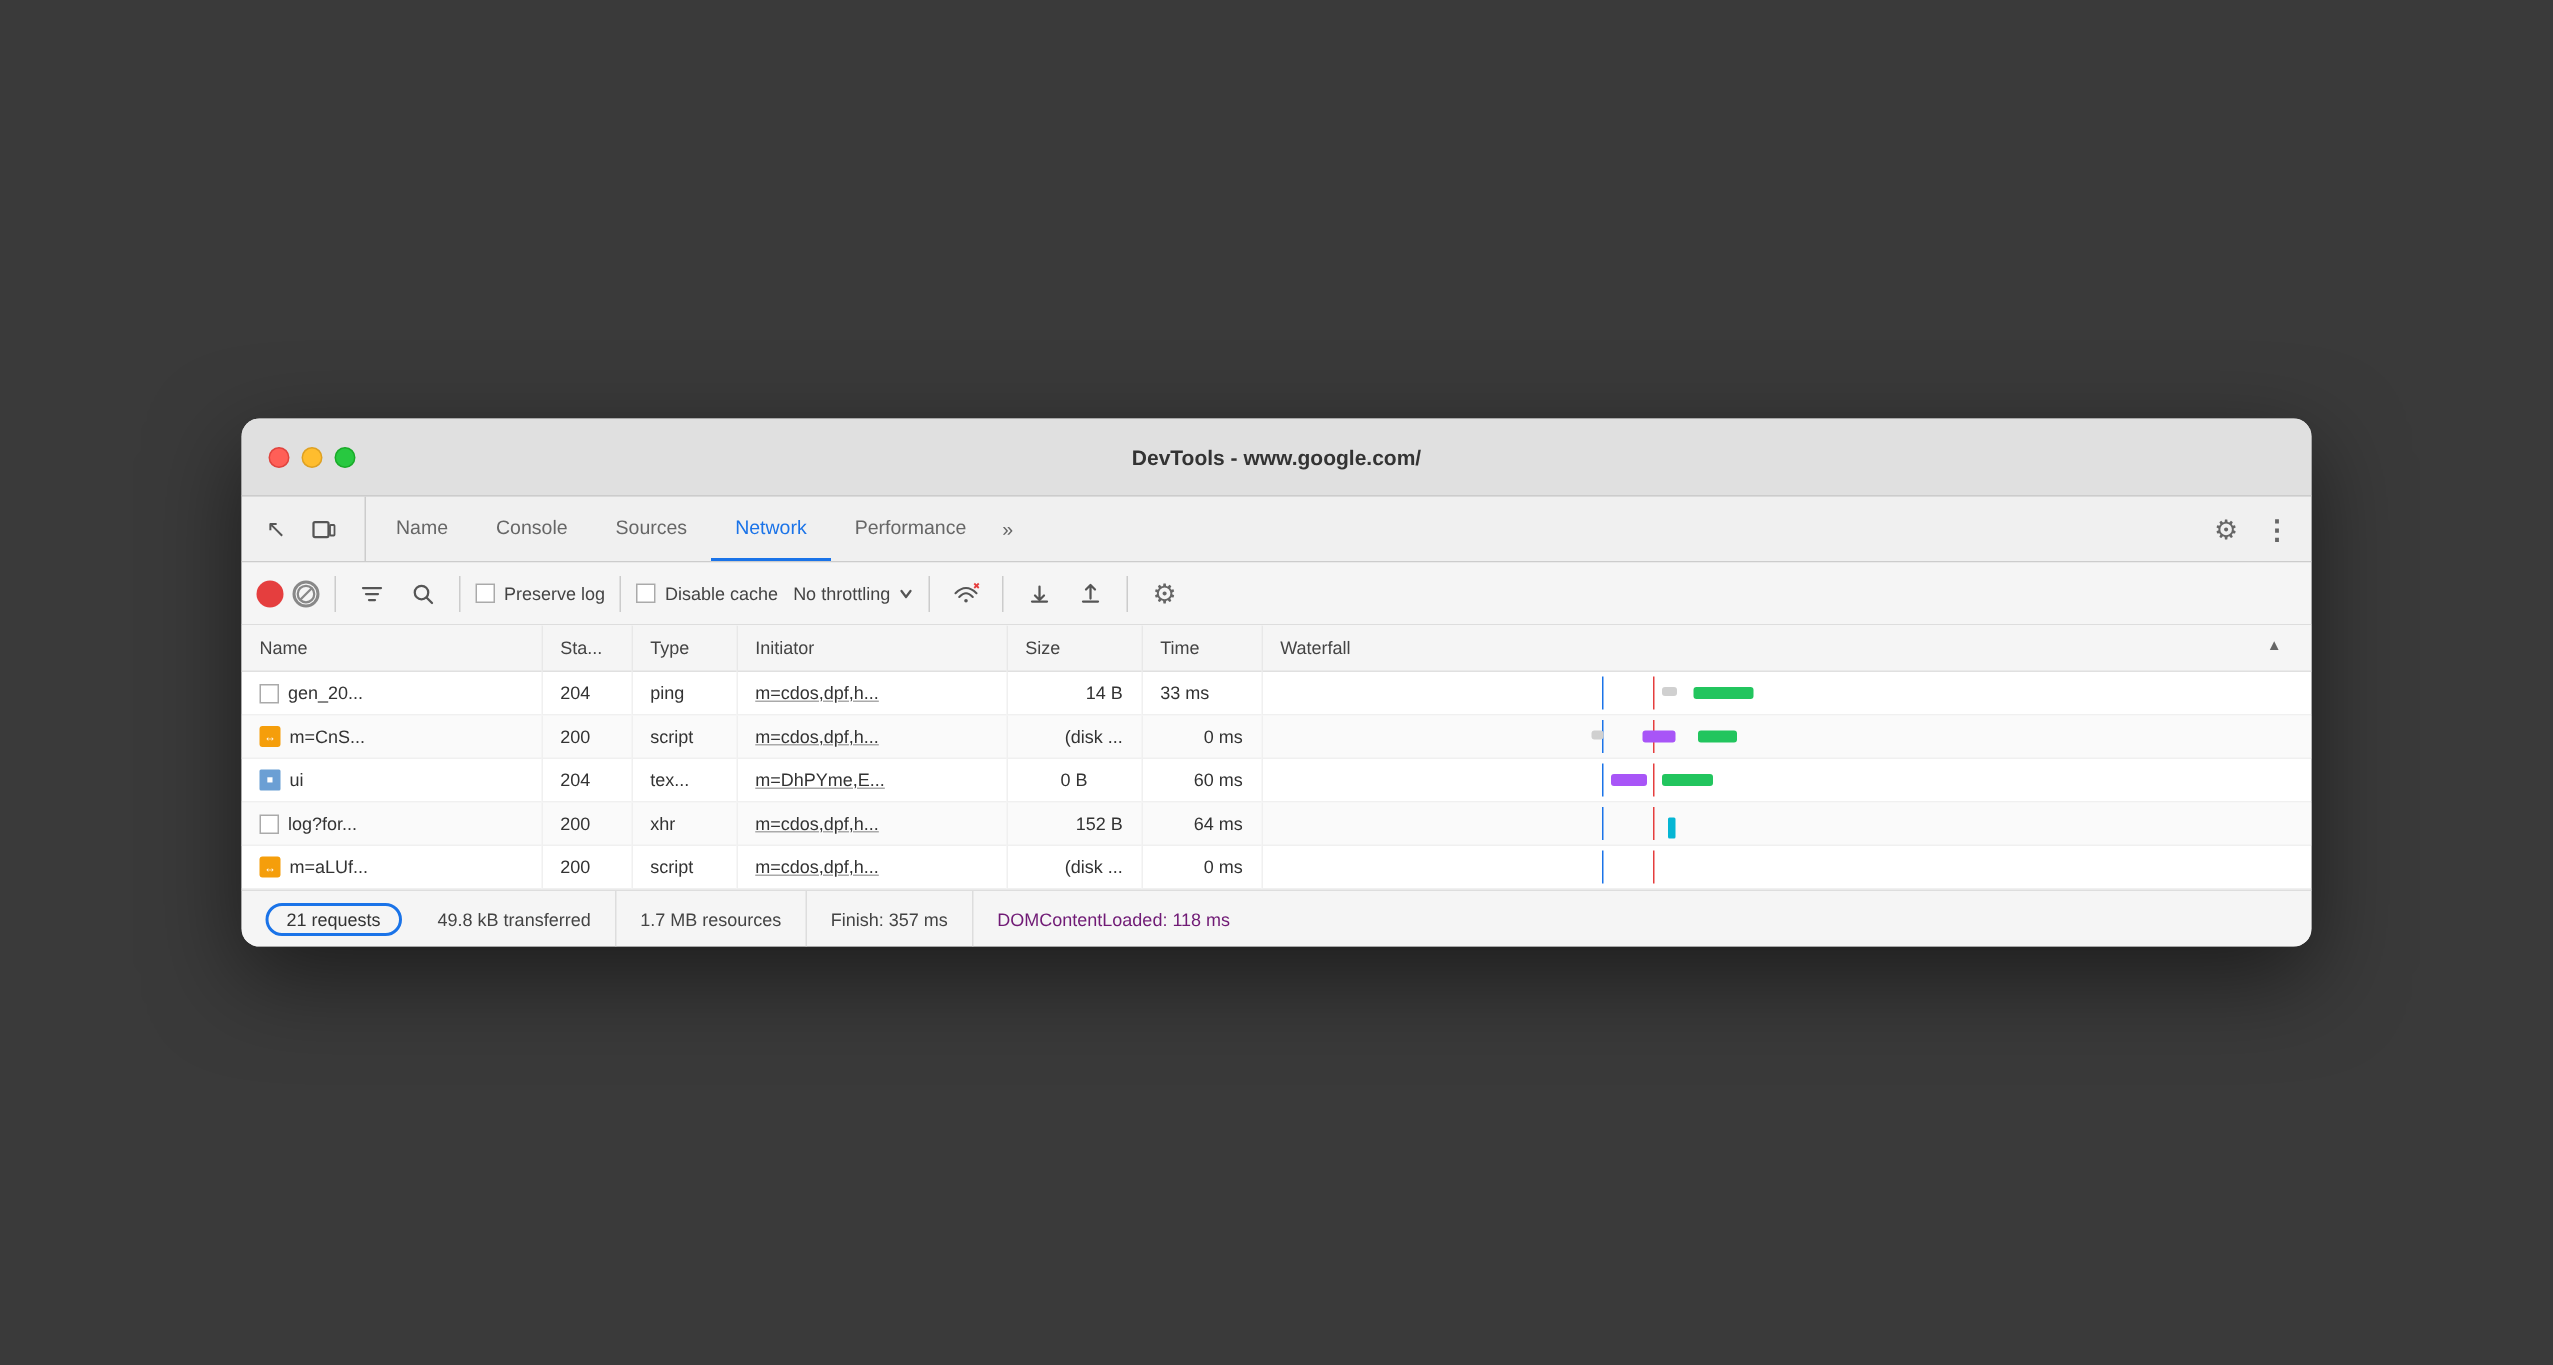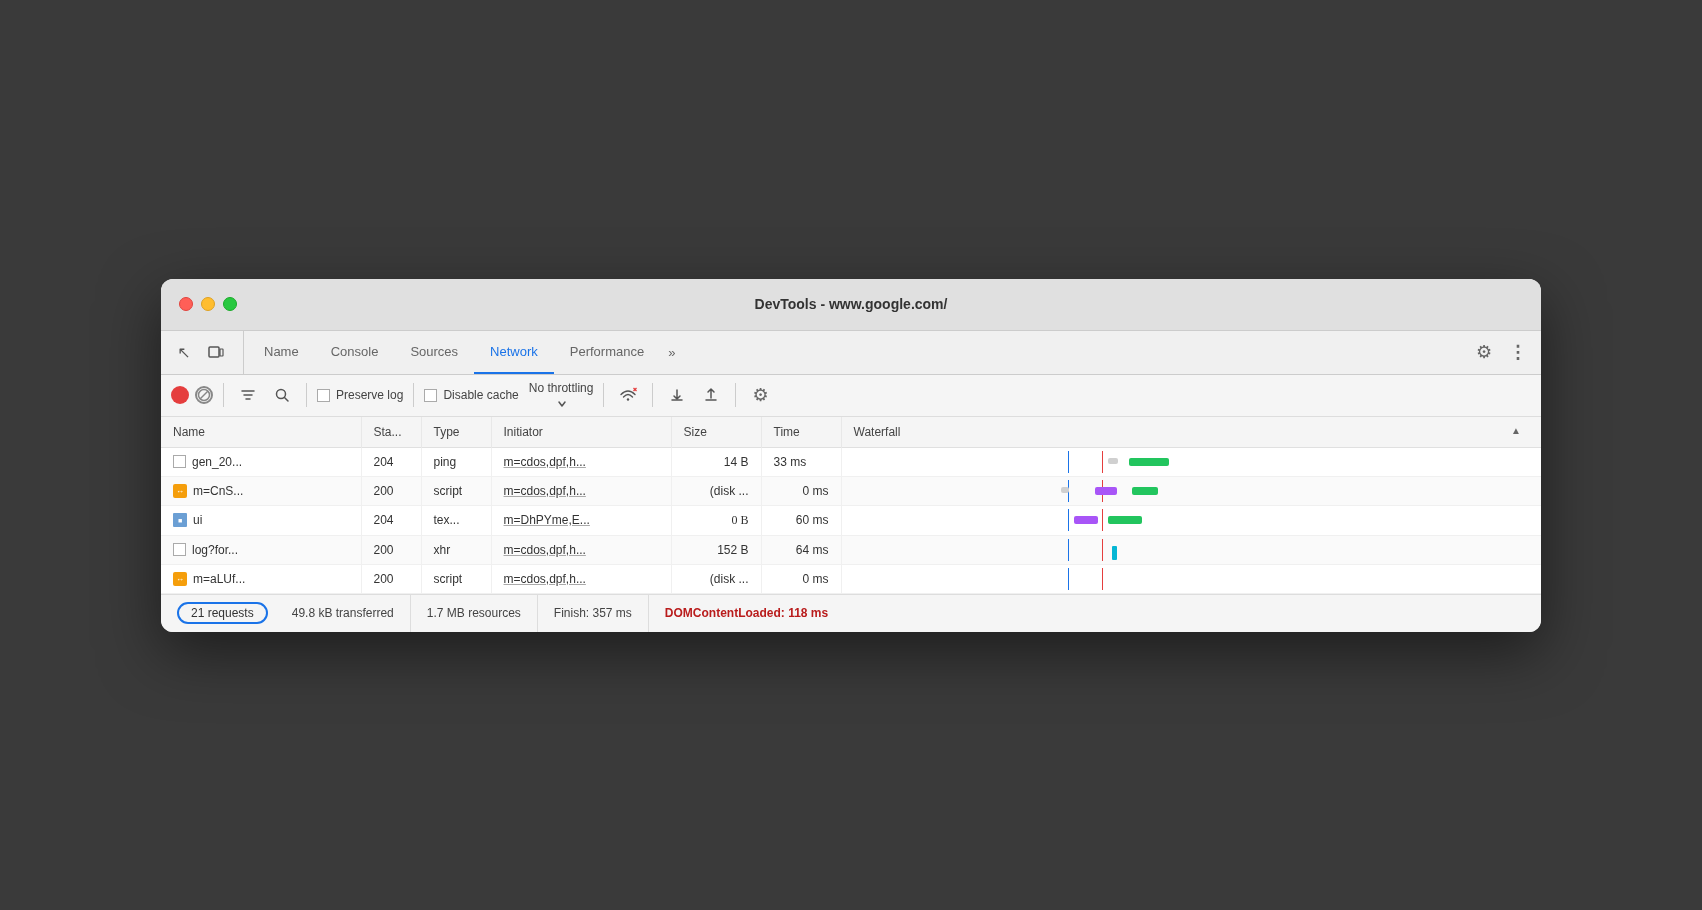--- a/index.html
+++ b/index.html
@@ -246,22 +246,22 @@
     }
     .status-requests {
       border: 2px solid #1a73e8;
       border-radius: 14px;
       padding: 2px 12px;
       color: #333;
       font-weight: 500;
       margin: 0 8px;
     }
     .status-dom {
-      color: #b91c1c;
-      font-weight: 700;
+      color: #701a75;
+      font-weight: 400;
       padding: 0 16px;
     }
     
     .wf-row {
       display: flex;
       align-items: center;
       height: 22px;
       position: relative;
     }
     .wf-bar {
@@ -400,21 +400,21 @@
       <span>Preserve log</span>
     </label>
 
     <div class="toolbar-divider"></div>
 
     <label class="checkbox-label">
       <span class="checkbox-square"></span>
       <span>Disable cache</span>
     </label>
 
-    <div class="throttle-select" style="margin-left:4px;flex-direction:column;">
+    <div class="throttle-select" style="margin-left:4px;">
       <span>No throttling</span>
       <svg width="10" height="10" viewBox="0 0 10 10" fill="none" style="margin-left:2px;">
         <path d="M2 3l3 4 3-4" stroke="#555" stroke-width="1.5" stroke-linecap="round" stroke-linejoin="round"></path>
       </svg>
     </div>
 
     <div class="toolbar-divider"></div>
 
     <div class="toolbar-icon-btn" style="position:relative;">
       <svg width="20" height="20" viewBox="0 0 20 20" fill="none">
@@ -528,21 +528,21 @@
       <div class="name-cell">
         <div class="icon-doc">■</div>
         <span>ui</span>
       </div>
     </td>
     <td>204</td>
     <td>tex...</td>
     <td>
       <span class="initiator-link">m=DhPYme,E...</span>
     </td>
-    <td style="text-align:right;font-family:Liberation Serif, serif;">0 B</td>
+    <td style="text-align:center;">0 B</td>
     <td style="text-align:right;">60 ms</td>
     <td class="waterfall-cell" style="padding:0 8px;">
               <div class="wf-row" style="position:relative;width:340px;height:22px;">
                 <div class="wf-line-blue" style="left:218px; top:0; height:22px; position:absolute;"></div>
                 <div class="wf-line-red" style="left:252px; top:0; height:22px; position:absolute;"></div>
                 <div class="wf-bar" style="background:#a855f7;left:224px;width:24px;top:7px;"></div>
                 <div class="wf-bar" style="background:#22c55e;left:258px;width:34px;top:7px;"></div>
               </div>
             </td>
   </tr>

